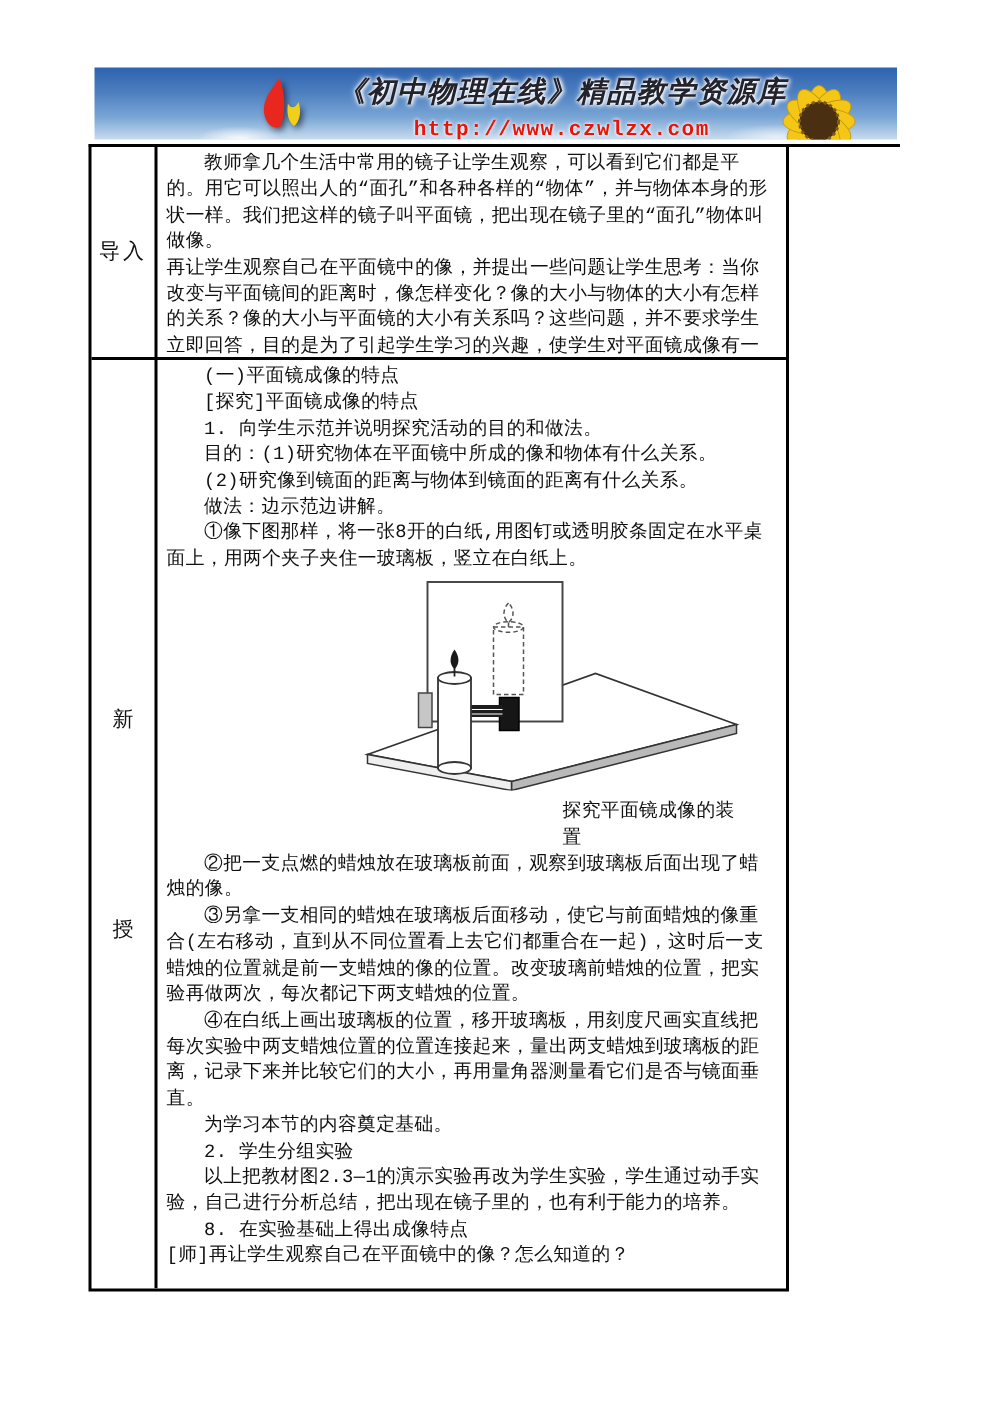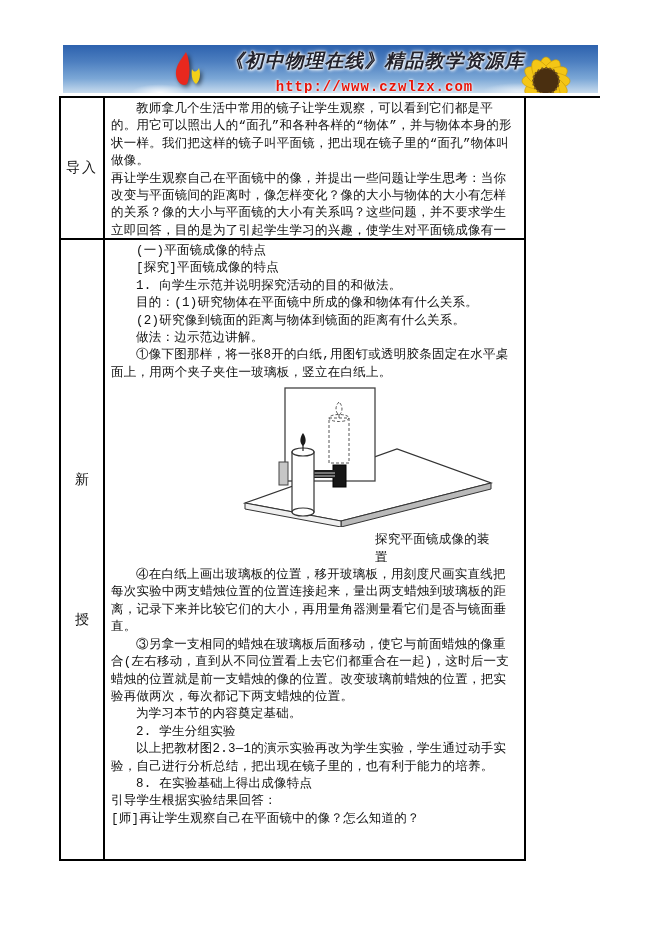--- a/index.html
+++ b/index.html
@@ -146,24 +146,24 @@
 
           <rect x="51" y="67" width="22" height="60" fill="#ffffff" stroke="#333" stroke-width="1.2"></rect>
           <ellipse cx="62" cy="67" rx="11" ry="4" fill="#ffffff" stroke="#333" stroke-width="1.2"></ellipse>
           <ellipse cx="62" cy="127" rx="11" ry="4" fill="#ffffff" stroke="#333" stroke-width="1.2"></ellipse>
           <line x1="62" y1="60" x2="62" y2="66" stroke="#222" stroke-width="1.2"></line>
           <path d="M62 48 C58.5 53 58.5 58 62 61 C65.5 58 65.5 53 62 48 Z" fill="#1a1a1a"></path>
         </svg>
         <p class="fig-caption">探究平面镜成像的装置</p>
       </div>
 
+      <p class="ind">②把一支点燃的蜡烛放在玻璃板前面，观察到玻璃板后面出现了蜡烛的像。</p>
+      <p class="ind">③另拿一支相同的蜡烛在玻璃板后面移动，使它与前面蜡烛的像重合(左右移动，直到从不同位置看上去它们都重合在一起)，这时后一支蜡烛的位置就是前一支蜡烛的像的位置。改变玻璃前蜡烛的位置，把实验再做两次，每次都记下两支蜡烛的位置。</p>
       <p class="ind">④在白纸上画出玻璃板的位置，移开玻璃板，用刻度尺画实直线把每次实验中两支蜡烛位置的位置连接起来，量出两支蜡烛到玻璃板的距离，记录下来并比较它们的大小，再用量角器测量看它们是否与镜面垂直。</p>
-      <p class="ind">③另拿一支相同的蜡烛在玻璃板后面移动，使它与前面蜡烛的像重合(左右移动，直到从不同位置看上去它们都重合在一起)，这时后一支蜡烛的位置就是前一支蜡烛的像的位置。改变玻璃前蜡烛的位置，把实验再做两次，每次都记下两支蜡烛的位置。</p>
       <p class="ind">为学习本节的内容奠定基础。</p>
       <p class="ind">2. 学生分组实验</p>
       <p class="ind">以上把教材图2.3—1的演示实验再改为学生实验，学生通过动手实验，自己进行分析总结，把出现在镜子里的，也有利于能力的培养。</p>
       <p class="ind">8. 在实验基础上得出成像特点</p>
-      <p class="flush">引导学生根据实验结果回答：</p>
       <p class="flush">[师]再让学生观察自己在平面镜中的像？怎么知道的？</p>
 
     </div>
   </div>
 </div>
 
 </body></html>

